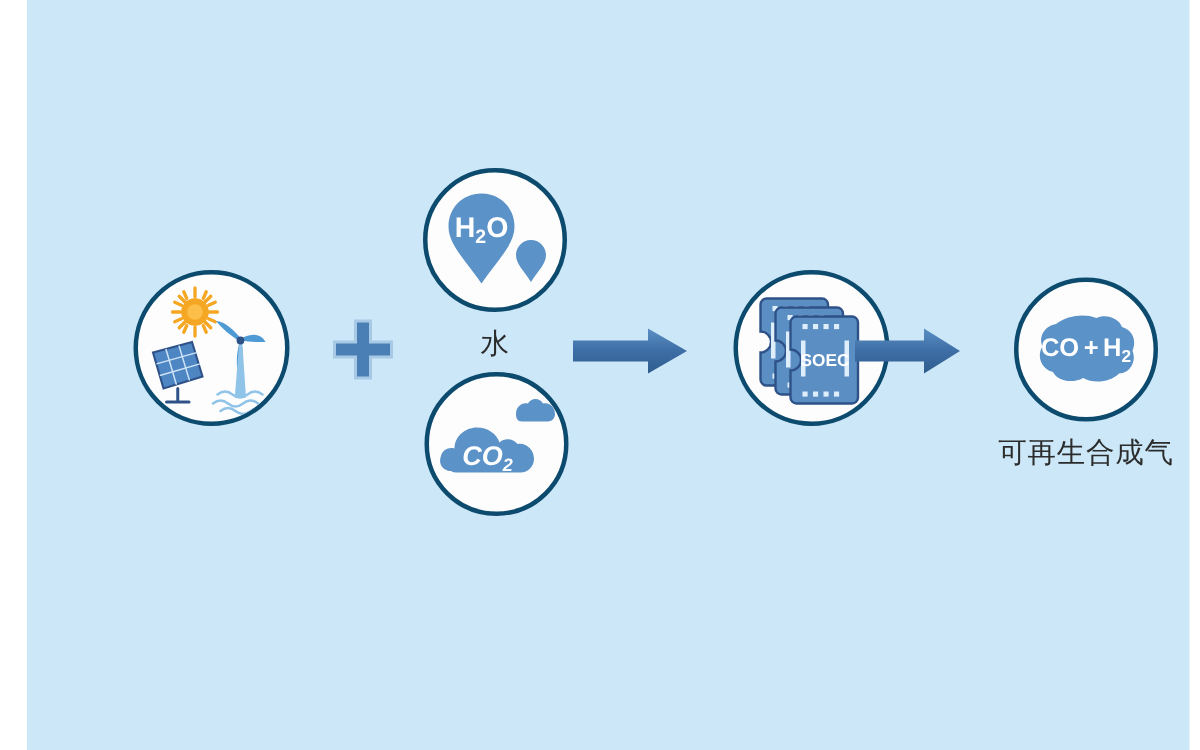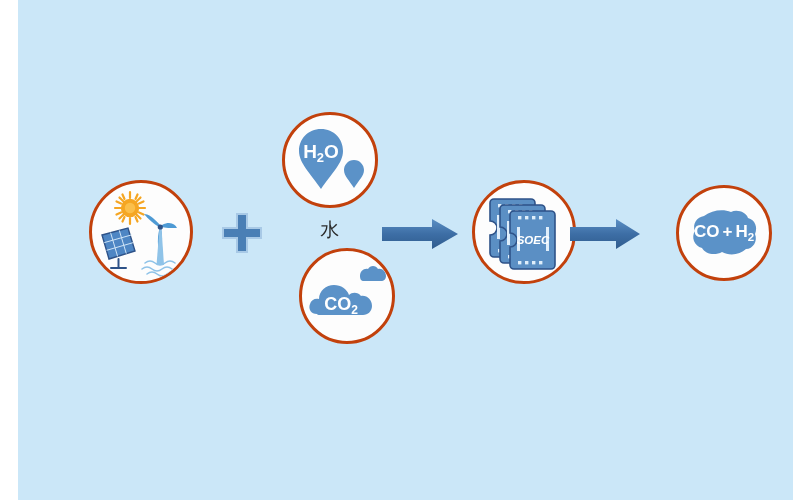--- a/index.html
+++ b/index.html
@@ -23,21 +23,21 @@
   }
   .node {
     position: absolute;
     text-align: center;
   }
   .circle {
     position: relative;
     border-radius: 50%;
     background: #fdfdfd;
     box-sizing: border-box;
-    border: 3px solid #c2410c;
+    border: 3px solid #0c4a6e;
     margin: 0 auto;
     overflow: hidden;
     text-align: right;
   }
   .label {
     color: #2b2b2b;
     font-size: 19px;
     line-height: 24px;
     letter-spacing: 0.5px;
     white-space: nowrap;
@@ -124,21 +124,21 @@
       <svg class="svgwrap" width="90" height="90" viewBox="0 0 90 90">
         <path d="M36 14 C49 14 58 24 58 36 C58 48 47 58 36 74 C25 58 14 48 14 36 C14 24 23 14 36 14 Z" fill="#5b92c8"></path>
         <path d="M69 45 C75 45 79 50 79 55 C79 61 74 65 69 73 C64 65 59 61 59 55 C59 50 63 45 69 45 Z" fill="#5b92c8"></path>
         <text x="36" y="43" text-anchor="middle" fill="#ffffff" font-family="Liberation Sans, sans-serif" font-size="19" font-weight="bold">H<tspan font-size="13" dy="4">2</tspan><tspan font-size="19" dy="-4">O</tspan></text>
       </svg>
     </div>
     <div class="spacer"></div>
     <div class="label">水</div>
   </div>
 
-  <div class="node" style="left:254px; top:248px; width:150px;">
+  <div class="node" style="left:238px; top:248px; width:150px;font-style:italic;">
     <div class="circle" style="width:96px; height:96px;">
       <svg class="svgwrap" width="90" height="90" viewBox="0 0 90 90">
 
         <g fill="#5b92c8">
           <path d="M58 25 C58 20 62 17 66 18 C68 14 74 14 76 18 C80 17 84 20 84 25 C84 28 82 30 79 30 L62 30 C59 30 58 28 58 25 Z"></path>
         </g>
 
         <g fill="#5b92c8">
           <path d="M15 63 C9 63 6 58 8 53 C9 49 13 47 17 48 C17 40 24 34 32 34 C39 34 45 38 47 44
                    C50 41 56 41 59 45 C65 44 70 49 70 55 C70 60 66 64 61 64 L18 64 C16 64 15 63.5 15 63 Z"></path>
@@ -155,21 +155,21 @@
         <linearGradient id="ag1" x1="0" y1="0" x2="0" y2="1">
           <stop offset="0%" stop-color="#5b8fc4"></stop>
           <stop offset="50%" stop-color="#3d6ea5"></stop>
           <stop offset="100%" stop-color="#2f5c8e"></stop>
         </linearGradient>
       </defs>
       <path d="M2 13 H52 V5 L78 20 L52 35 V27 H2 Z" fill="url(#ag1)"></path>
     </svg>
   </div>
 
-  <div class="node" style="left:439px; top:180px; width:134px;font-style:italic;">
+  <div class="node" style="left:456px; top:180px; width:134px;">
     <div class="circle" style="width:104px; height:104px;">
       <svg class="svgwrap" width="98" height="98" viewBox="0 0 98 98">
         <g>
           <path d="M19 16 H56 A4 4 0 0 1 60 20 V70 A4 4 0 0 1 56 74 H19 A4 4 0 0 1 15 70 V52
                    A4 4 0 0 0 15 38 V20 A4 4 0 0 1 19 16 Z" fill="#5b8fc4" stroke="#2e5288" stroke-width="1.6"></path>
           <g fill="#dfeefb">
             <rect x="23" y="21" width="3.4" height="3.4"></rect>
               <rect x="30" y="21" width="3.4" height="3.4"></rect>
             <rect x="37" y="21" width="3.4" height="3.4"></rect>
               <rect x="44" y="21" width="3.4" height="3.4"></rect>
@@ -235,15 +235,16 @@
   <div class="node" style="left:639px; top:185px; width:134px;">
     <div class="circle" style="width:96px; height:96px;">
       <svg class="svgwrap" width="90" height="90" viewBox="0 0 90 90">
         <path d="M25 28 C33 22 44 21 52 24 C58 21 67 24 69 30 C76 32 79 39 76 46
                  C79 53 74 61 67 61 C61 67 50 68 43 64 C36 68 26 66 23 60
                  C15 58 12 49 16 43 C13 36 18 29 25 28 Z" fill="#5b92c8"></path>
         <text x="45" y="49" text-anchor="middle" fill="#ffffff" font-family="Liberation Sans, sans-serif" font-size="17" font-weight="bold">CO<tspan dx="3">+</tspan><tspan dx="3">H</tspan><tspan font-size="11.5" dy="4">2</tspan></text>
       </svg>
     </div>
     <div class="spacer"></div>
+    <div class="label">可再生合成气</div>
   </div>
 
 </div>
 
 </body></html>

